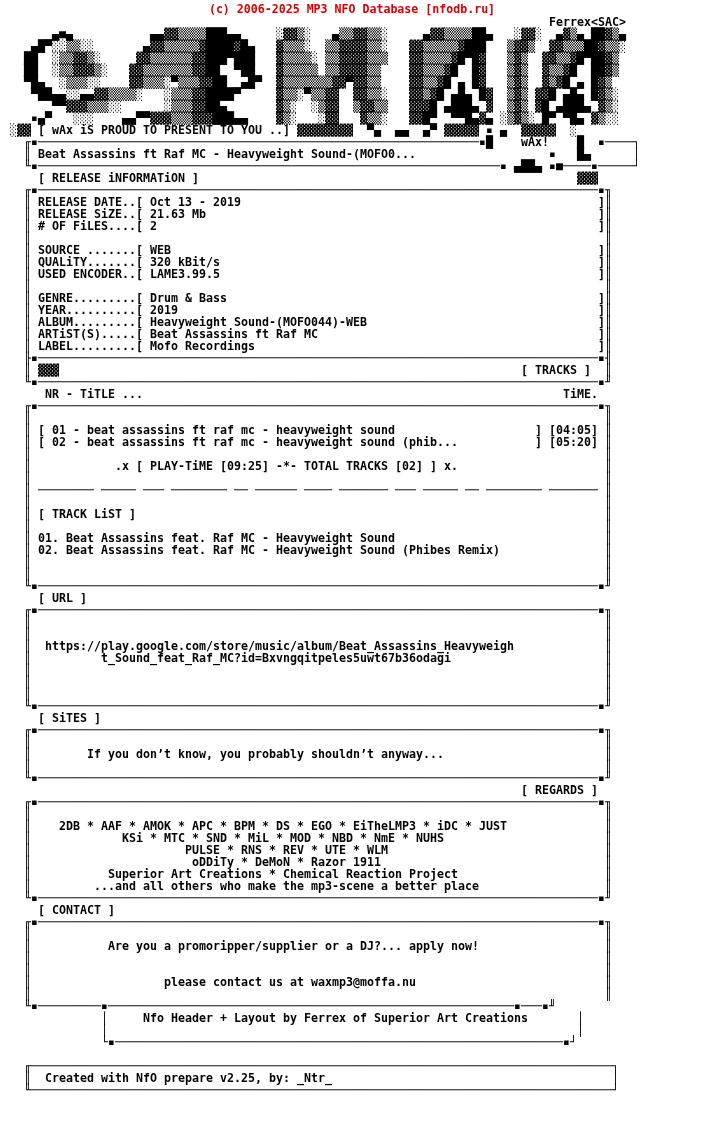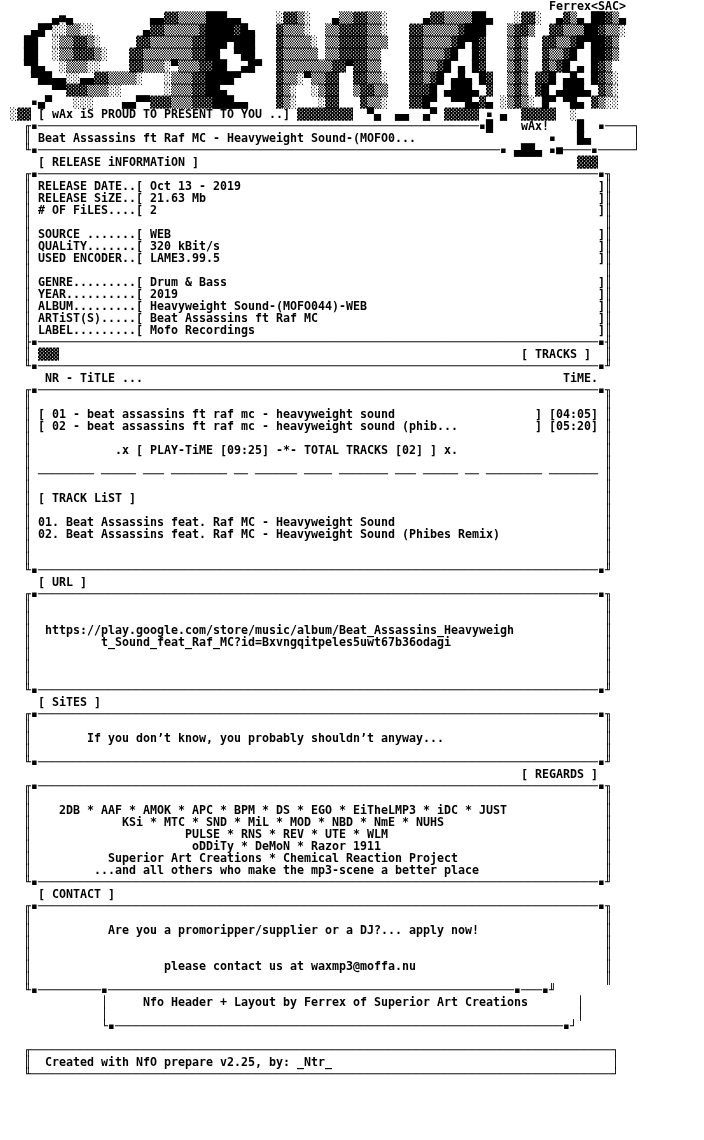--- a/index.html
+++ b/index.html
@@ -30,20 +30,21 @@
     line-height: 12px;
     color: #000000;
     white-space: pre;
     letter-spacing: 0;
   }
 </style>
 </head>
 <body>
 
 <div class="page">
+  <div class="copyright">(c) 2006-2025 MP3 NFO Database [nfodb.ru]</div>
   <pre class="nfo">                                                                             Ferrex&lt;SAC&gt;
       ▄■▄           ▄▄▓▓▒▒▒▒███▄▄     ░▓▓▒░   ▄▒▒▓▓▒▒░     ▄▓▓▒▒▒▒██▄   ░▓▓░  ▄▓▒▄ ██▓▒▄
    ▄█▀░░▒▒░░       ▄▓▓▒▒▒▒▒▓████▓█▄   ▓▒▒▒░  ▒▒▓▓▓▓▒▒░   ▓▓▒▒▒▒▒▓███   ▒▓▓▒  ▓▓▒▒▒██▓▒▒░
   ██  ░▒▒▓▓▒░     ▓▓▒▒▒▒▒▒▓▓███▀███   ▓▒▒▒▒░ ▒▒▓▓▓▓▒▒▒   ▓▓▒▒▒▒▓█▀█▓   ▒▓▒  ▓▓▒▒▓█▀██▓▒
   ██  ░▒▒▓▓▓▒░   ▓▓▒▒▒▒▒▒▒▓▓██  ▀██   ▓▒▒▒▒▒ ▒▒▓▓▓▓▒▒    ▓▓▒▒▒▓█  █▓   ▒▓▒  ▓▒▒▓█  ██▓▒
   ▀█▄  ░▒▒▒░░    ▓▓▒▒▒░▀▒▒▒▓▓██  ▄█▀  ▓▒▒▒▒▒▒▒▓▓▀▓▓▒▒    ▓▓▒▒▓█ ▄ █▓   ▒▓▒  ▓▒▓█ ▄ █▓▒
    ▀██▄▄░░▄▄▓▓▒▒▒▒░   ░▒▒▒▓▓████▀     ▓▒▒░▀▒▒▓▓  ▓▓▒▒░   ▓▓▒▓█ ▄█▄ █▓  ▒▓▒ ▓▓█ ▄█▄ █▓▒░
       ▀▀▓▓▓▒▒▒░░      ░▒▒▒▓▓██▄       ▓▒░  ░▒▓▓  ▒▓▓▒▒   ▓▓▓█ ▄███▄ ▓  ▒▓▒ ▓█ ▄███▄ ▓▒░
    ▪▄▀   ░░░    ▄▄▀▀▓▓▓▒▒▒▓▓▓███▄▄    ▓▒░   ░▓▓   ▓▒▒░   ▓▓█▀  ▀▀█▄▓▄ ░▒▓▒░ █▀ ▀█▄ ▓▒░░
 ░▓▓ [ wAx iS PROUD TO PRESENT TO YOU ..] ▓▓▓▓▓▓▓▓  ▀▄  ▄▄  ▄▀ ▓▓▓▓▓ ▪ ▄  ▓▓▓▓▓  ░

